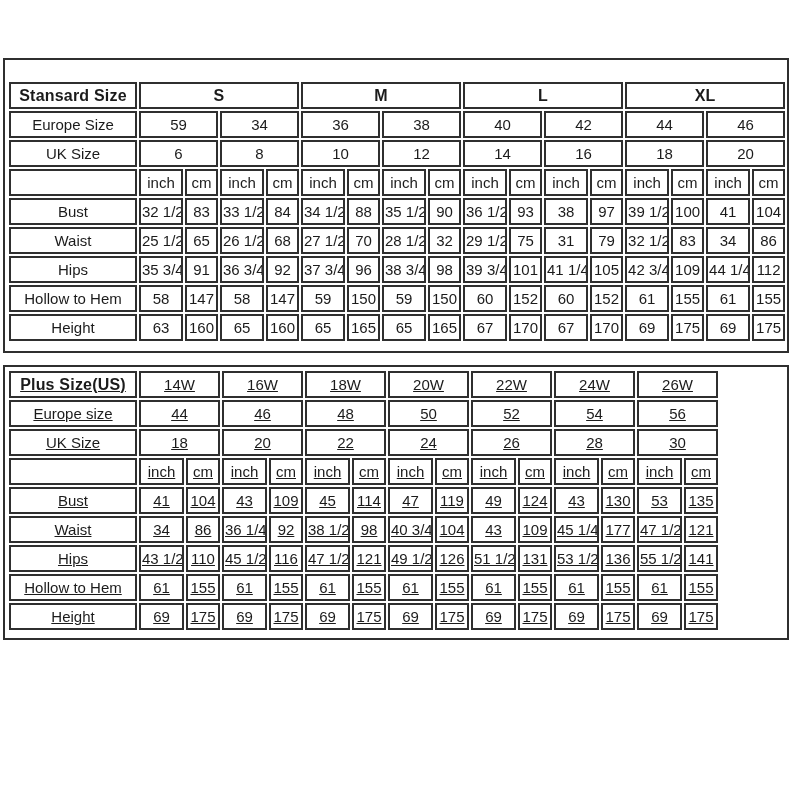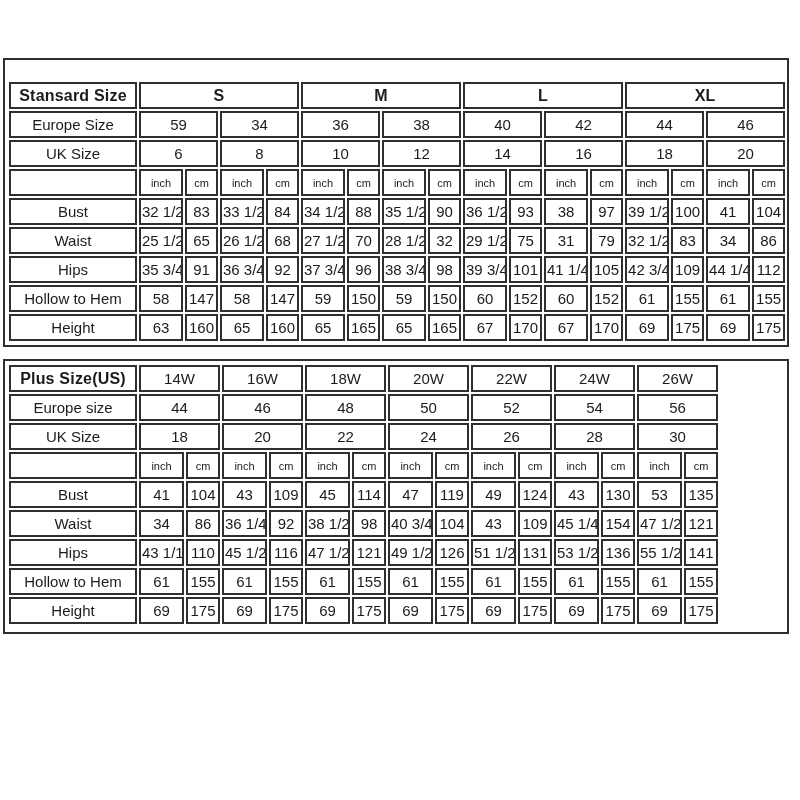--- a/index.html
+++ b/index.html
@@ -17,25 +17,26 @@
   }
   .sheet{ width:800px; height:800px; overflow:hidden; }
   .panel{
     width:786px;
     margin-left:3px;
     border:2px solid var(--border);
     background:var(--bg);
   }
   .panel-standard{
     margin-top:58px;
-    padding:20px 2px 2px 2px;
+    padding:20px 2px 8px 2px;
   }
   .panel-plus{
     margin-top:12px;
     padding:2px 14px 6px 2px;
+    text-decoration:underline;
   }
   table.size-table{
     border-collapse:separate;
     border-spacing:2px;
     table-layout:fixed;
   }
   table.table-standard{ width:778px; }
   table.table-plus{ width:712px; }
   .size-table td, .size-table th{
     border:2px solid var(--border);
@@ -48,21 +49,21 @@
     font-weight:normal;
     color:var(--text);
     overflow:hidden;
     white-space:nowrap;
   }
   .size-table .b{
     font-weight:bold;
     font-size:16px;
     letter-spacing:0.2px;
   }
-  .size-table .unit-cell{ font-size:11px; }
+  .size-table .unit-cell{ font-size:15px; }
   .size-table .units-blank{ }
 </style>
 </head>
 <body>
 
 <div class="sheet">
 
   <div class="panel panel-standard">
     <table class="size-table table-standard">
         <colgroup>
@@ -322,27 +323,27 @@
             <td>86</td>
             <td>36 1/4</td>
             <td>92</td>
             <td>38 1/2</td>
             <td>98</td>
             <td>40 3/4</td>
             <td>104</td>
             <td>43</td>
             <td>109</td>
             <td>45 1/4</td>
-            <td>154</td>
+            <td>177</td>
             <td>47 1/2</td>
             <td>121</td>
           </tr>
           <tr>
             <th>Hips</th>
-            <td>43 1/1</td>
+            <td>43 1/2</td>
             <td>110</td>
             <td>45 1/2</td>
             <td>116</td>
             <td>47 1/2</td>
             <td>121</td>
             <td>49 1/2</td>
             <td>126</td>
             <td>51 1/2</td>
             <td>131</td>
             <td>53 1/2</td>

